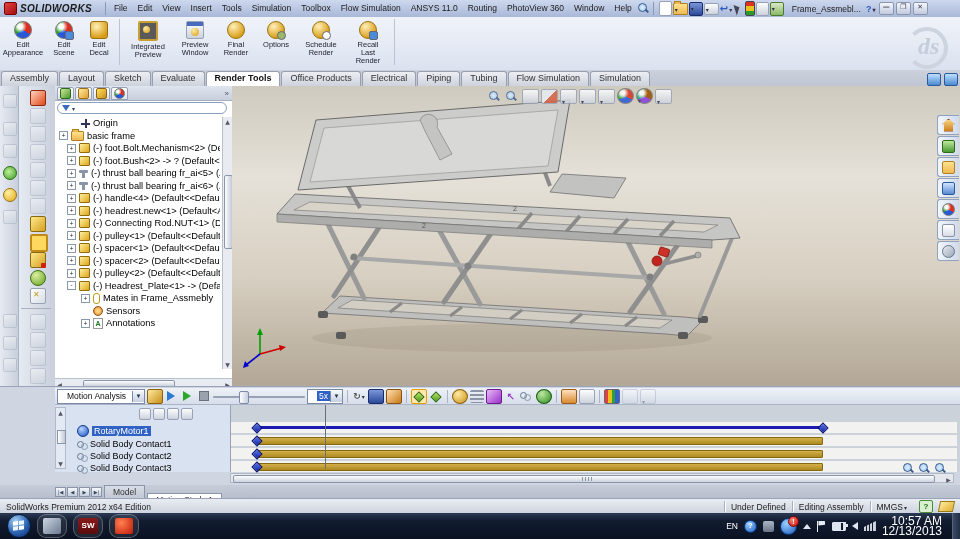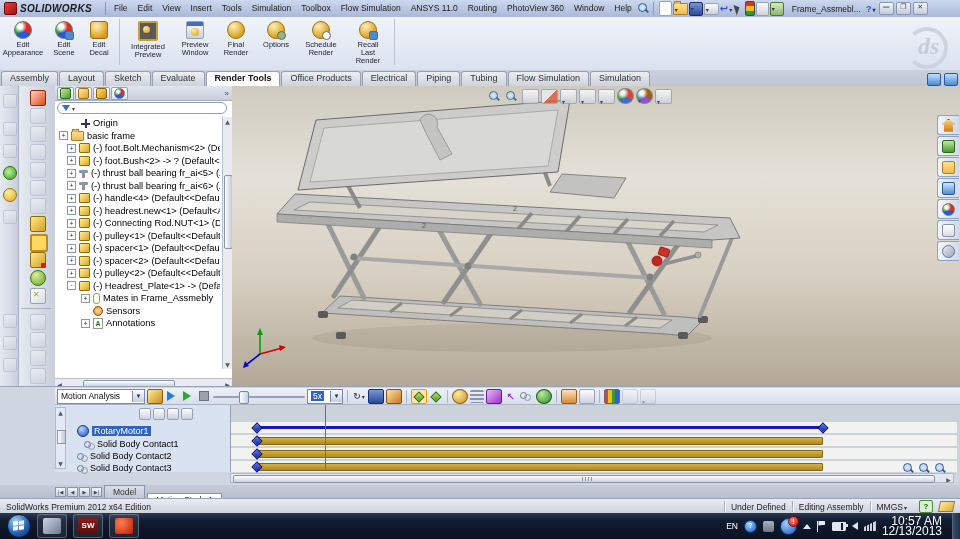--- a/index.html
+++ b/index.html
@@ -92,21 +92,21 @@
   .tpbtn .ic{width:11px;height:11px;}
   .home{background:linear-gradient(180deg,#f8d080,#d08020);border:1px solid #905010;clip-path:polygon(50% 0,100% 45%,85% 45%,85% 100%,15% 100%,15% 45%,0 45%);border-radius:0;}
   .lib{background:linear-gradient(180deg,#bfe8a0,#4a9a30);border:1px solid #2e6a18;}
   .fold2{background:linear-gradient(180deg,#ffe18e,#eeb952);border:1px solid #b08122;}
   .vpal{background:linear-gradient(180deg,#cfe4ff,#5a8ad0);border:1px solid #2a5a9a;}
   .props{background:linear-gradient(180deg,#ffffff,#d8dde6);border:1px solid #8a94a6;}
   .wrench{background:linear-gradient(135deg,#e8ecf2,#9aa6b8);border:1px solid #6a7688;border-radius:50%;}
   
   .motion{position:absolute;left:0;top:386px;width:960px;height:99px;background:#cfd6e2;border-top:1px solid #9aa4b8;}
   .mtoolbar{position:absolute;left:55px;top:1px;width:905px;height:17px;background:linear-gradient(180deg,#eef2f8,#d6deea);border-bottom:1px solid #aab4c6;display:flex;align-items:center;gap:2px;padding-left:2px;box-sizing:border-box;}
-  .combo{height:15px;background:#fff;border:1px solid #7a8aa6;display:flex;align-items:center;font-size:8.5px;color:#111;padding-left:3px;box-sizing:border-box;}
+  .combo{height:15px;background:#fff;border:1px solid #7a8aa6;display:flex;align-items:center;font-size:8.5px;color:#111;padding-left:9px;box-sizing:border-box;}
   .combobtn{width:11px;height:11px;margin-left:auto;background:linear-gradient(180deg,#f4f7fc,#c6cfdf);border-left:1px solid #7a8aa6;text-align:center;font-size:6px;line-height:11px;color:#234;}
   .mic{width:14px;height:13px;}
   .msep{width:1px;height:13px;background:#aab4c6;margin:0 2px;}
   .slider{position:relative;width:92px;height:13px;}
   .slider .track{position:absolute;left:0;top:6px;width:100%;height:2px;background:#98a2b4;border-radius:1px;}
   .slider .thumb{position:absolute;left:26px;top:1px;width:8px;height:11px;background:linear-gradient(90deg,#fdfdfe,#c6cfdf);border:1px solid #7a8aa6;border-radius:2px;}
   .speedsel{background:#2f62c4;color:#fff;padding:0 2px;}
   .mtree{position:absolute;left:55px;top:18px;width:175px;height:67px;background:#d9e2f0;}
   .mvscroll{position:absolute;left:0;top:2px;width:11px;height:62px;background:#e4eaf4;border:1px solid #b0bac8;box-sizing:border-box;}
   .mvthumb{position:absolute;left:1px;top:22px;width:7px;height:12px;background:linear-gradient(90deg,#fdfdfe,#c2cad6);border:1px solid #8a96a8;}
@@ -145,21 +145,21 @@
   .tag{width:13px;height:9px;background:linear-gradient(135deg,#ffe9a0,#e0b030);border:1px solid #9a7a10;transform:skewX(-12deg);margin-right:6px;}
   
   .taskbar{position:absolute;left:0;top:513px;width:960px;height:26px;background:linear-gradient(180deg,#2b3a55 0%,#121c30 30%,#0a1222 100%);display:flex;align-items:center;color:#fff;}
   .orb{width:22px;height:22px;margin-left:7px;border-radius:50%;background:radial-gradient(circle at 35% 28%,#a6d0f4,#2a62b0 55%,#0a2a66);border:1px solid #061a3e;position:relative;flex:none;}
   .orb::before{content:"";position:absolute;left:5px;top:6px;width:11px;height:9px;background:
     linear-gradient(#fff,#fff) 0 0/5px 4px no-repeat,
     linear-gradient(#e8f4ff,#e8f4ff) 6px 0/5px 4px no-repeat,
     linear-gradient(#e8f4ff,#e8f4ff) 0 5px/5px 4px no-repeat,
     linear-gradient(#fff,#fff) 6px 5px/5px 4px no-repeat;
     transform:skewY(-8deg);}
-  .pinned{width:28px;height:22px;margin-left:6px;border:1px solid rgba(255,255,255,.25);border-radius:3px;background:rgba(255,255,255,.08);display:flex;align-items:center;justify-content:center;flex:none;}
+  .pinned{width:28px;height:22px;margin-left:6px;border:1px solid rgba(255,255,255,.25);border-radius:9px;background:rgba(255,255,255,.08);display:flex;align-items:center;justify-content:center;flex:none;}
   .papp1{width:18px;height:16px;background:linear-gradient(135deg,#cdd6e2,#6a7a92);border-radius:2px;}
   .sw{width:20px;height:16px;background:linear-gradient(180deg,#8a1a1a,#5a0c0c);border-radius:2px;color:#fff;font:bold 8px/16px "Liberation Sans",sans-serif;text-align:center;}
   .papp3{width:18px;height:16px;background:radial-gradient(circle at 35% 30%,#ff8050,#c01808);border-radius:2px;}
   .tray{margin-left:auto;display:flex;align-items:center;gap:6px;font-size:8.5px;}
   .tico{width:11px;height:11px;flex:none;}
   .bluec{border-radius:50%;background:radial-gradient(circle at 35% 30%,#9ad0ff,#1a5ac0);border:1px solid #0a3a80;font:bold 7px/10px "Liberation Sans",sans-serif;color:#fff;text-align:center;}
   .action{position:relative;width:15px;height:15px;border-radius:50%;background:radial-gradient(circle at 35% 30%,#9ad0ff,#1a5ac0);border:1px solid #0a3a80;}
   .action::after{content:"!";position:absolute;right:-3px;top:-3px;width:9px;height:9px;border-radius:50%;background:radial-gradient(circle at 35% 30%,#ff8070,#c01010);border:1px solid #800;font:bold 7px/9px "Liberation Sans",sans-serif;color:#fff;text-align:center;}
   .traytri{width:0;height:0;border-left:4px solid transparent;border-right:4px solid transparent;border-bottom:5px solid #dfe6f0;}
   .flagic{position:relative;width:9px;height:11px;}
@@ -622,21 +622,21 @@
       <div class="mfilters">
         <span class="ic g" style="width:10px;height:10px;"></span>
         <span class="ic g" style="width:10px;height:10px;"></span>
         <span class="ic g" style="width:10px;height:10px;"></span>
         <span class="ic g" style="width:10px;height:10px;"></span>
       </div>
       <div class="mrow" style="top:20px;left:22px;">
         <span class="ic motoric"></span>
         <span class="sel">RotaryMotor1</span>
       </div>
-      <div class="mrow" style="top:33px;left:29px;">
+      <div class="mrow" style="top:33px;left:22px;">
         <span class="ic contactic"></span>
         <span>Solid Body Contact1</span>
       </div>
       <div class="mrow" style="top:45px;left:22px;">
         <span class="ic contactic"></span>
         <span>Solid Body Contact2</span>
       </div>
       <div class="mrow" style="top:57px;left:22px;">
         <span class="ic contactic"></span>
         <span>Solid Body Contact3</span>

